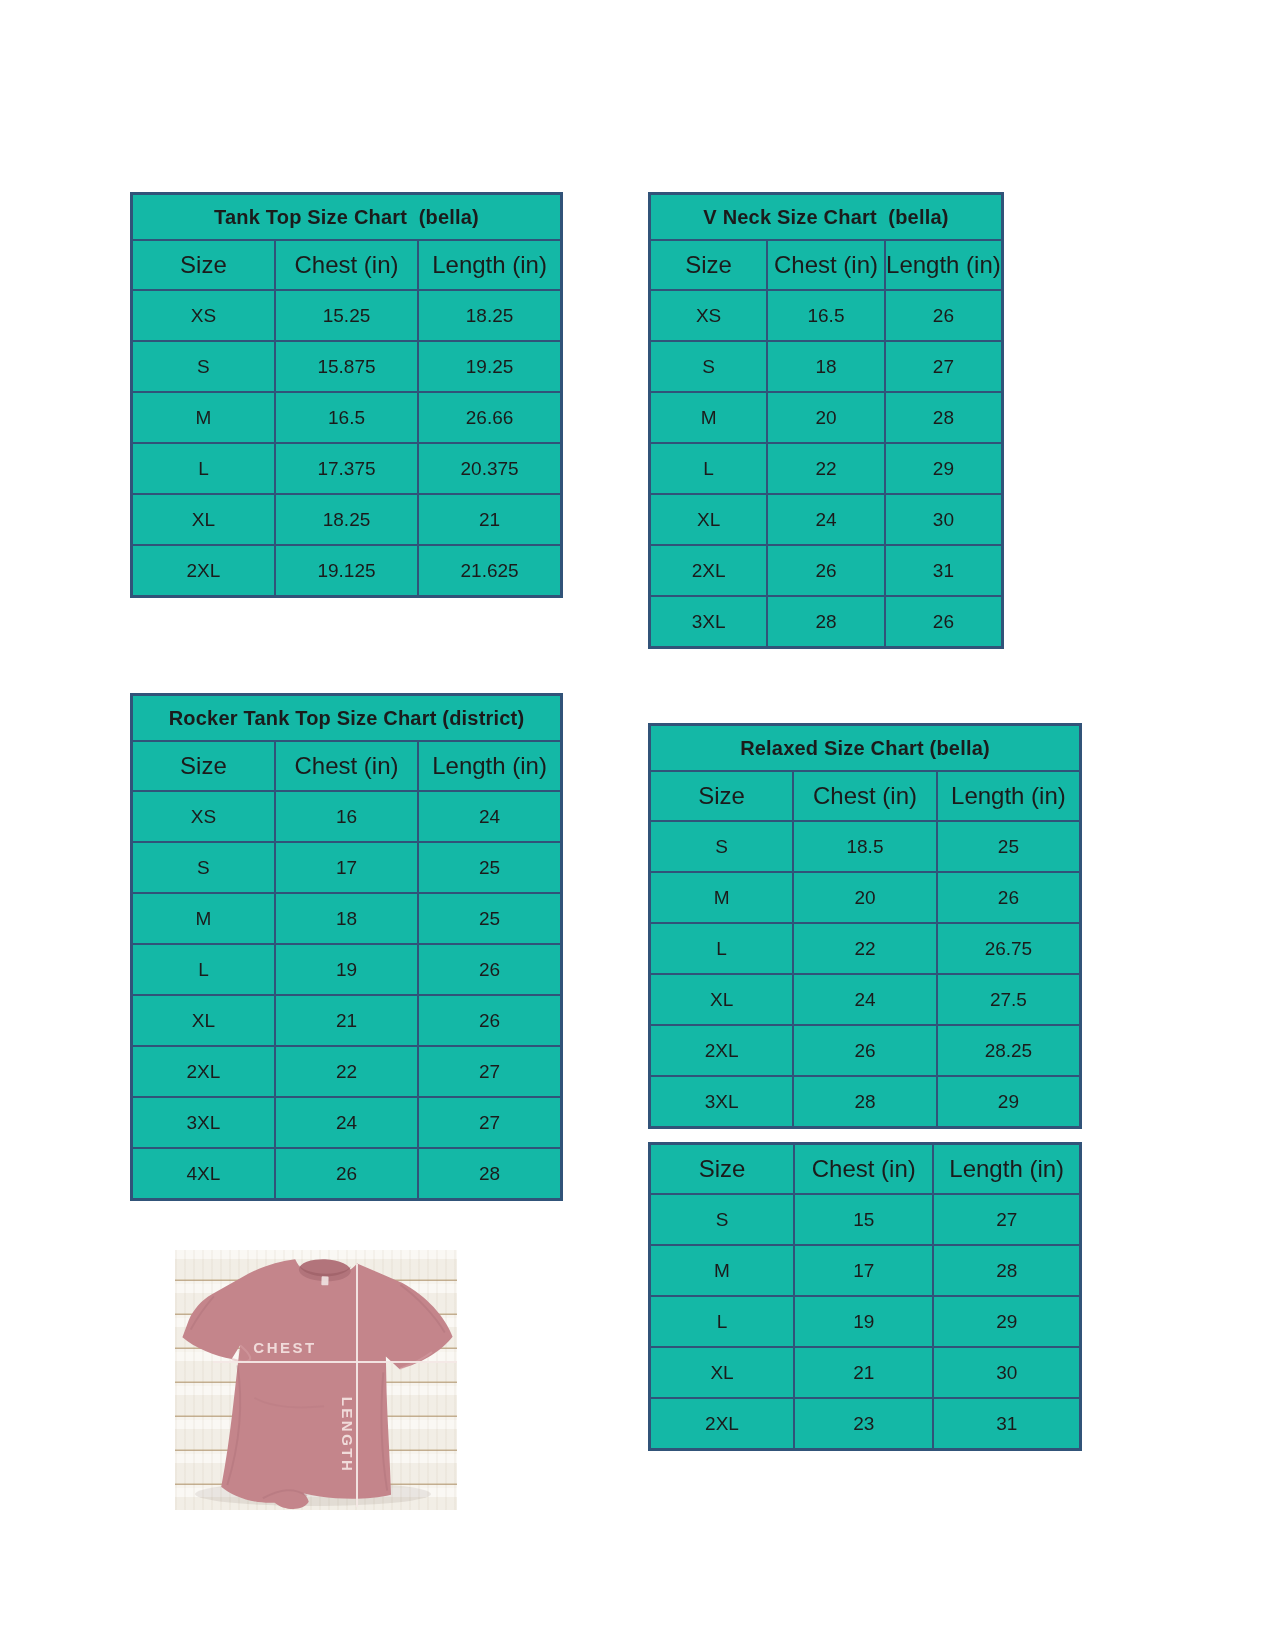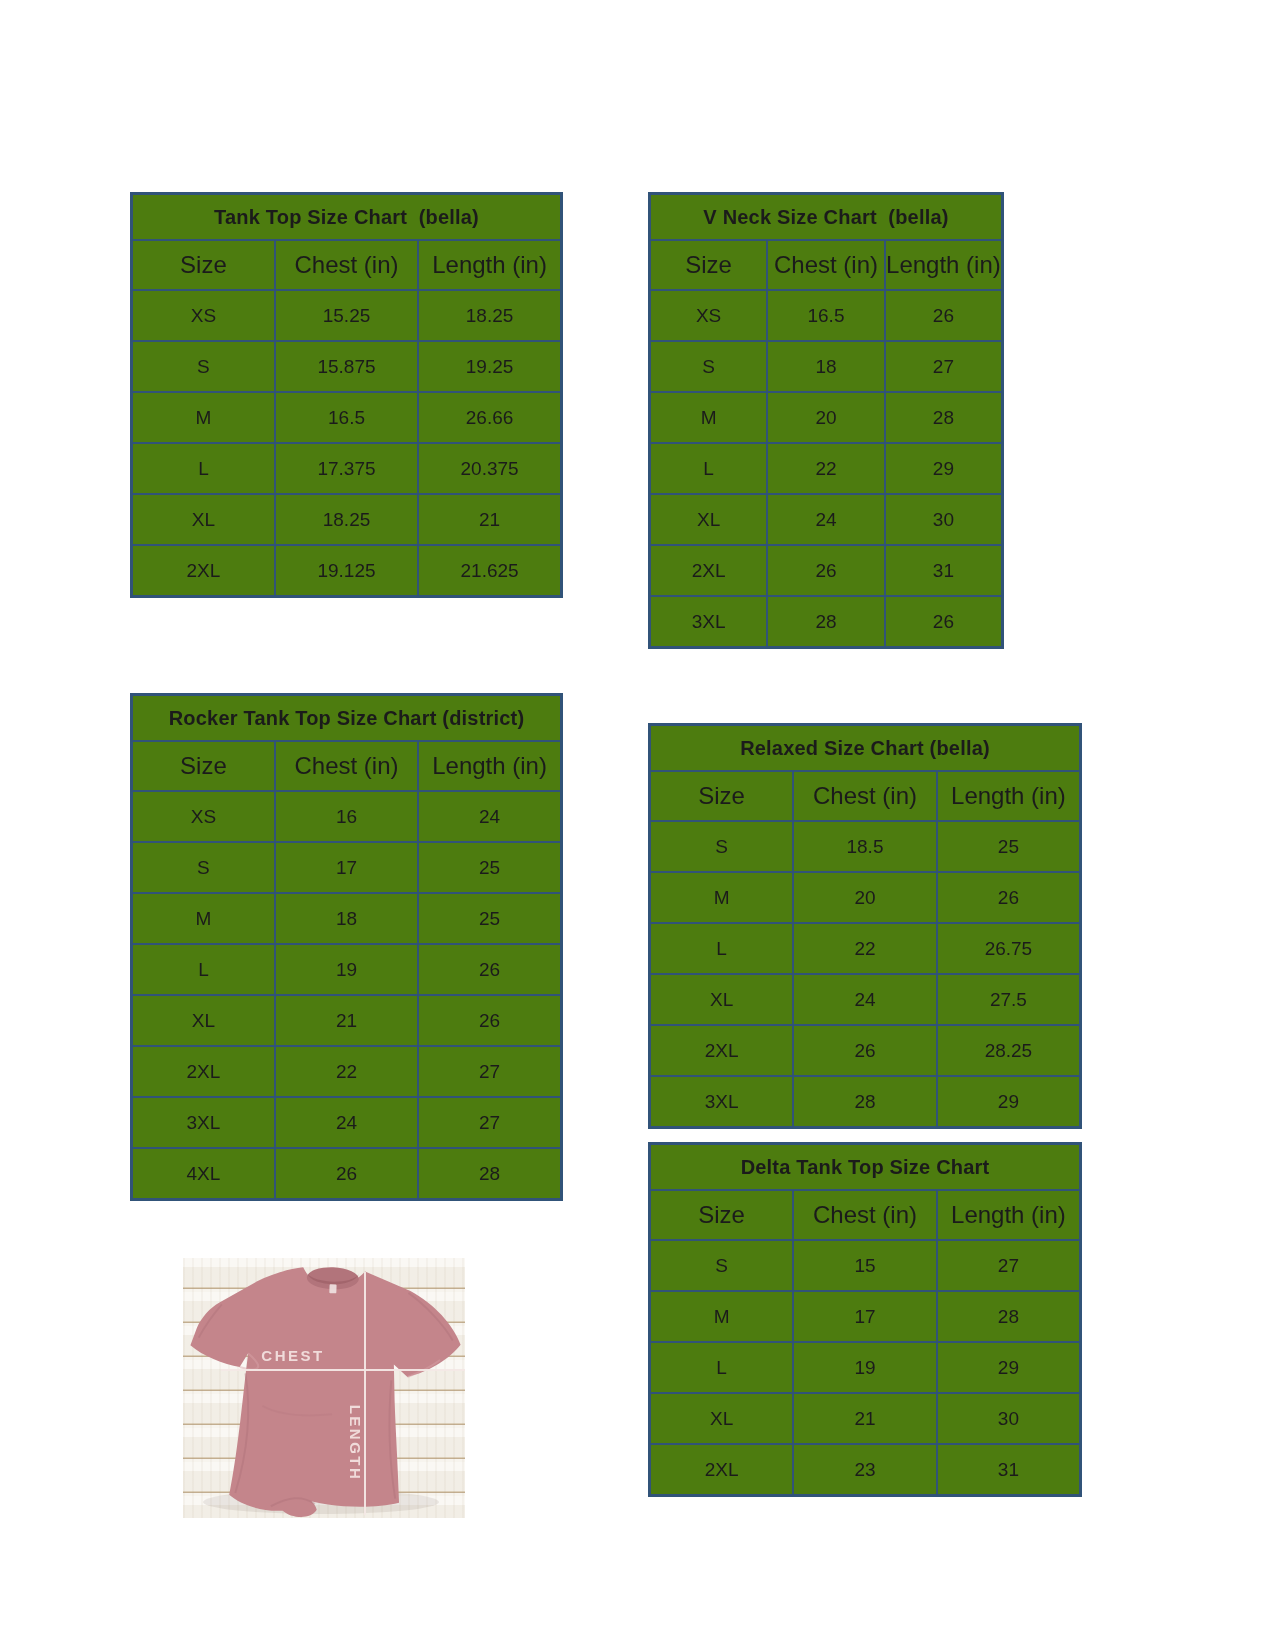--- a/index.html
+++ b/index.html
@@ -15,21 +15,21 @@
     color:var(--ink);
     margin:0 auto;
     overflow:hidden;
   }
   .chart{position:absolute;}
   .chart table{
     width:100%;
     border-collapse:collapse;
     table-layout:fixed;
     border:3px solid var(--line);
-    background:#4d7c0f;
+    background:#14b8a6;
   }
   .chart th,.chart td{
     border:2px solid var(--line);
     text-align:center;
     vertical-align:middle;
     padding:0;
     color:var(--ink);
   }
   .chart .title-row th{
     height:44px;
@@ -51,21 +51,21 @@
   #t1{left:130px;top:192px;width:433px;}
   #t2{left:648px;top:192px;width:356px;}
   #t3{left:130px;top:693px;width:433px;}
   #t4{left:648px;top:723px;width:434px;}
   #t5{left:648px;top:1142px;width:434px;}
 
   .photo{
     position:absolute;
     left:175px;top:1250px;
     width:282px;height:260px;
-    margin:8px;
+    margin:0;
     background:
       repeating-linear-gradient(90deg, rgba(166,146,116,0.07) 0 2px, rgba(0,0,0,0) 2px 9px),
       repeating-linear-gradient(180deg,
         #faf8f4 0 9px, #f2eee6 9px 29px,
         #dccfb9 29px 30px, #c3ae90 30px 31px,
         #f7f4ee 31px 34px);
     text-align: center;
   }
   .photo svg{display:block;width:100%;height:100%;}
   .measure-text{
@@ -280,23 +280,20 @@
             <td>28</td>
             <td>29</td>
           </tr>
         </tbody>
     </table>
   </section>
 
   <section class="chart" id="t5">
     <table>
       <thead>
-        <tr class="title-row">
-          <th colspan="3">Delta Tank Top Size Chart</th>
-        </tr>
         <tr class="header-row">
           <th style="width:33.5%">Size</th>
           <th style="width:32.4%">Chest (in)</th>
           <th style="width:34.1%">Length (in)</th>
         </tr>
       </thead>
       <tbody>
           <tr>
             <td>S</td>
             <td>15</td>

